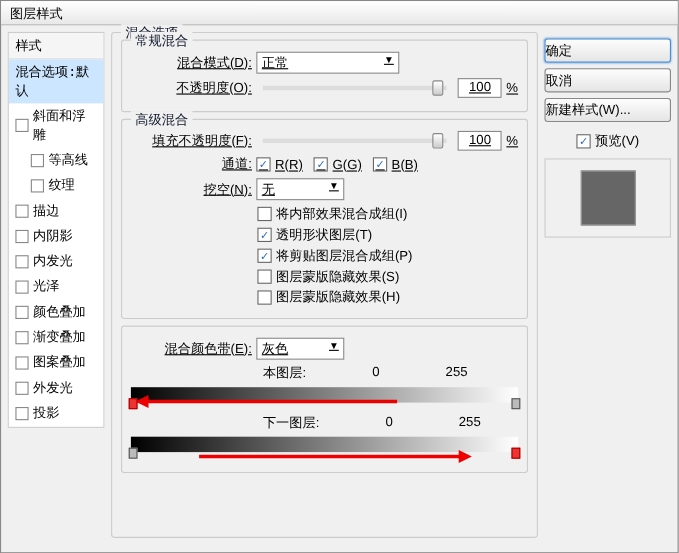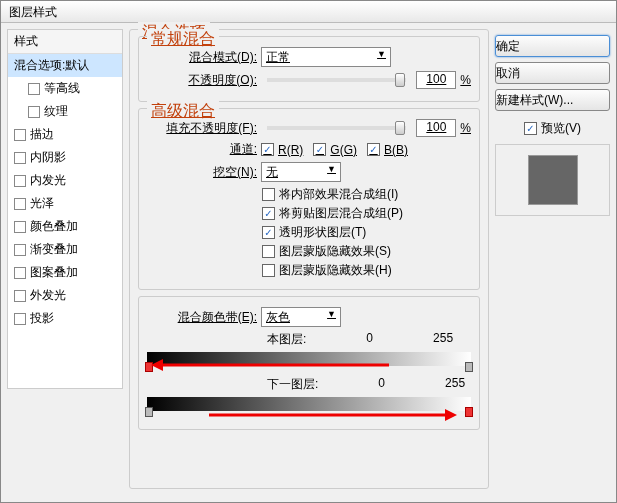--- a/index.html
+++ b/index.html
@@ -1,24 +1,24 @@
 <!DOCTYPE html>
 <html><head>
 <meta charset="utf-8">
 <style>
 * { box-sizing: border-box; margin: 0; padding: 0; }
 body { font-family: "Microsoft YaHei", SimSun, sans-serif; font-size: 12px; background: #eaeaea; }
 .window { width: 617px; height: 503px; background: #f0f0f0; border: 1px solid #888; position: relative; }
 .titlebar { height: 22px; background: linear-gradient(#fff,#e8e8e8); border-bottom: 1px solid #bbb; padding: 3px 8px; font-size: 12px; }
 .content { display: flex; height: calc(100% - 22px); padding: 6px; gap: 6px; }
-.left-panel { width: 116px; }
+.left-panel { width: 88px; font-family: Liberation Mono, monospace; }
 .center-panel { flex: 1; }
 .right-panel { width: 115px; display: flex; flex-direction: column; gap: 5px; padding-top: 6px; }
 .fieldset { border: 1px solid #ccc; border-radius: 3px; padding: 6px 8px 8px; margin-bottom: 6px; position: relative; }
-.fieldset > .legend { position: absolute; top: -8px; left: 8px; background: #f0f0f0; padding: 0 4px; font-size: 16px; color: #c2410c; text-decoration: underline; }
+.fieldset > .legend { position: absolute; top: -8px; left: 8px; background: #f0f0f0; padding: 0 4px; font-size: 12px; color: #0f172a; }
 .styles-box { border: 1px solid #ccc; background: #fff; height: 360px; overflow: hidden; }
 .styles-header { background: #f5f5f5; border-bottom: 1px solid #ddd; padding: 3px 6px; font-size: 12px; }
 .style-item { padding: 3px 6px; display: flex; align-items: center; gap: 4px; cursor: pointer; }
 .style-item.selected { background: #cde6ff; }
 .style-item.indent { padding-left: 20px; }
 .chk { width: 12px; height: 12px; border: 1px solid #888; background: #fff; display: inline-block; }
 .row { display: flex; align-items: center; gap: 4px; margin: 4px 0; text-decoration: underline; }
 .row-label { width: 110px; text-align: right; font-size: 12px; }
 .select { border: 1px solid #888; background: #fff; height: 20px; min-width: 80px; padding: 1px 4px; display: inline-flex; justify-content: space-between; }
 .select .arrow { font-size: 9px; }
@@ -45,20 +45,24 @@
   </div>
   <div class="content">
 
     <div class="left-panel">
       <div class="styles-box">
         <div class="styles-header">样式</div>
         <div id="styles-items">
             <div class="style-item selected">
               <span>混合选项:默认</span>
             </div>
+            <div class="style-item">
+              <span class="chk"></span>
+              <span>斜面和浮雕</span>
+            </div>
             <div class="style-item indent">
               <span class="chk"></span>
               <span>等高线</span>
             </div>
             <div class="style-item indent">
               <span class="chk"></span>
               <span>纹理</span>
             </div>
             <div class="style-item">
               <span class="chk"></span>
@@ -149,25 +153,25 @@
               <span class="arrow">▼</span>
             </div>
           </div>
           <div style="padding-left:115px" id="adv-opts">
               <div class="checkbox-row">
                 <span class="cb"></span>
                 <span>将内部效果混合成组(I)</span>
               </div>
               <div class="checkbox-row">
                 <span class="cb checked"></span>
+                <span>透明形状图层(T)</span>
+              </div>
+              <div class="checkbox-row">
+                <span class="cb checked"></span>
                 <span>将剪贴图层混合成组(P)</span>
-              </div>
-              <div class="checkbox-row">
-                <span class="cb checked"></span>
-                <span>透明形状图层(T)</span>
               </div>
               <div class="checkbox-row">
                 <span class="cb"></span>
                 <span>图层蒙版隐藏效果(S)</span>
               </div>
               <div class="checkbox-row">
                 <span class="cb"></span>
                 <span>图层蒙版隐藏效果(H)</span>
               </div>
             </div>

